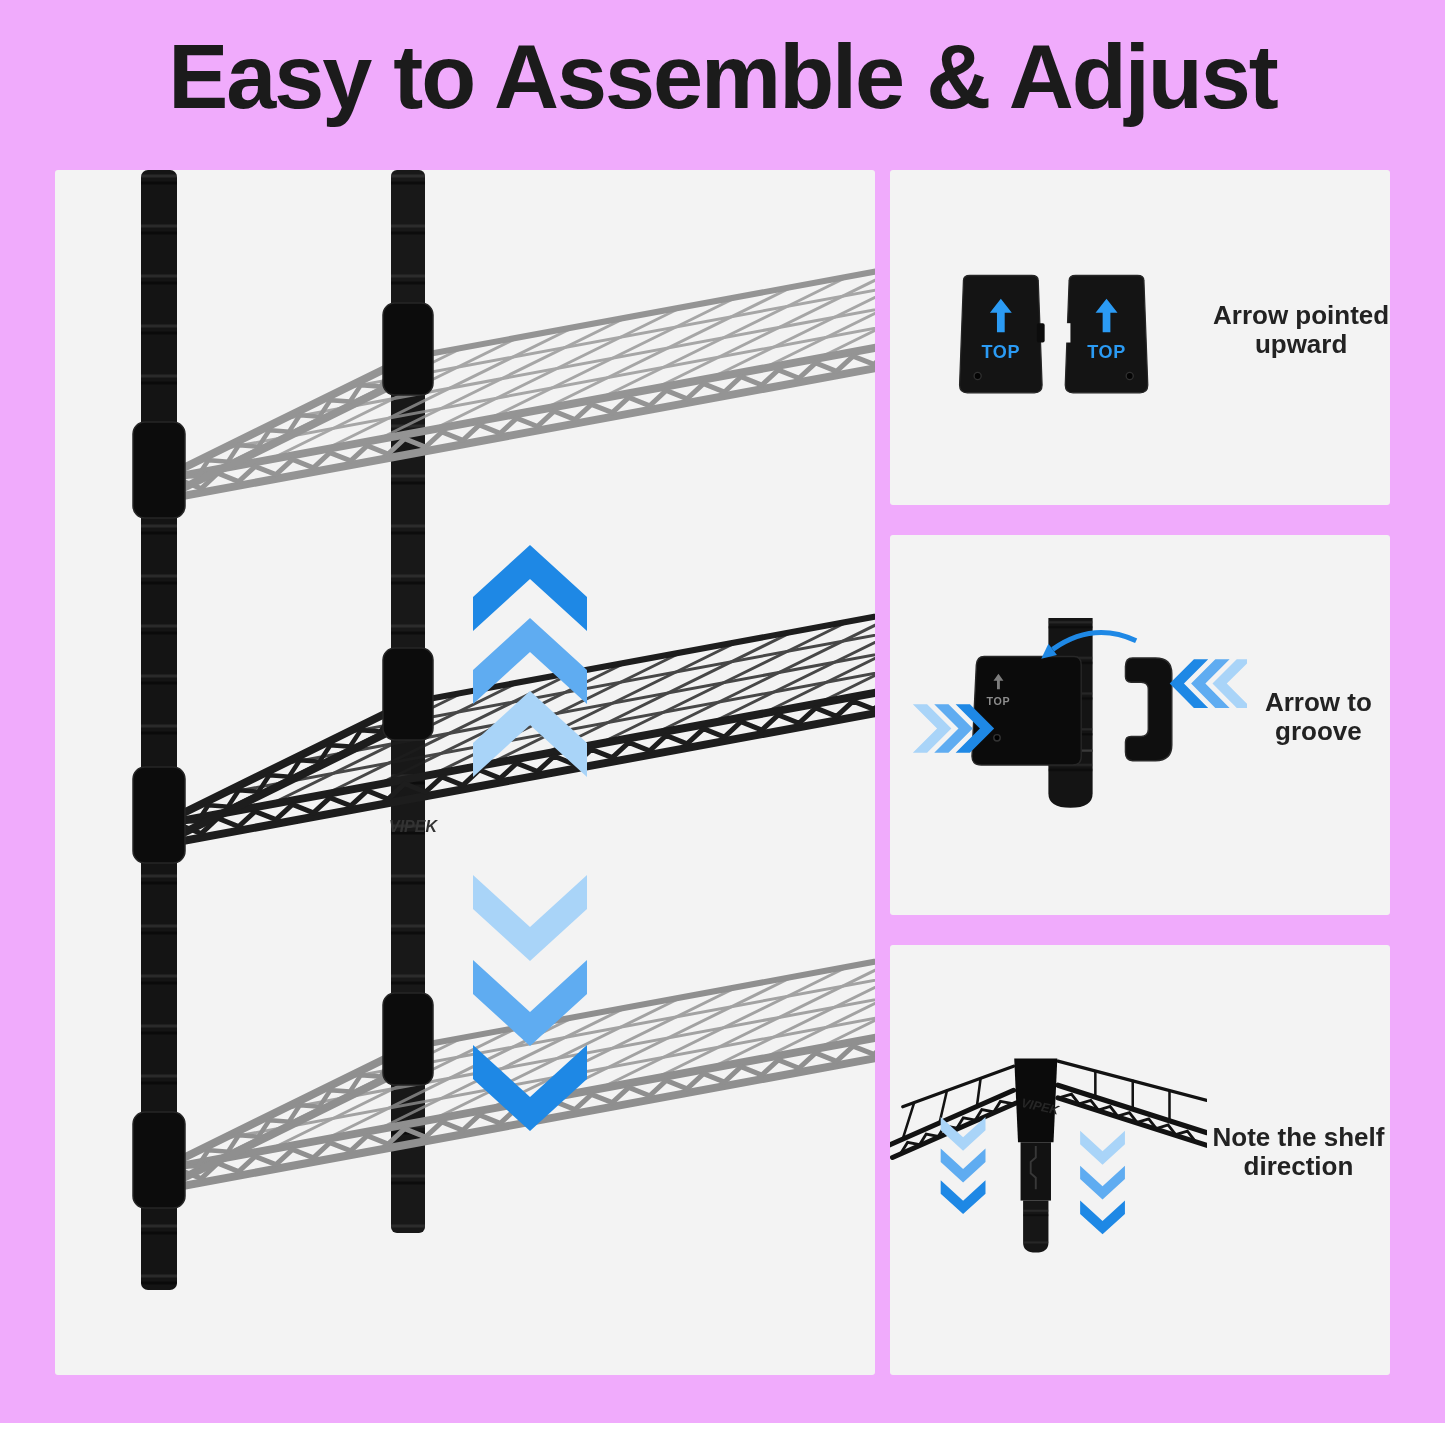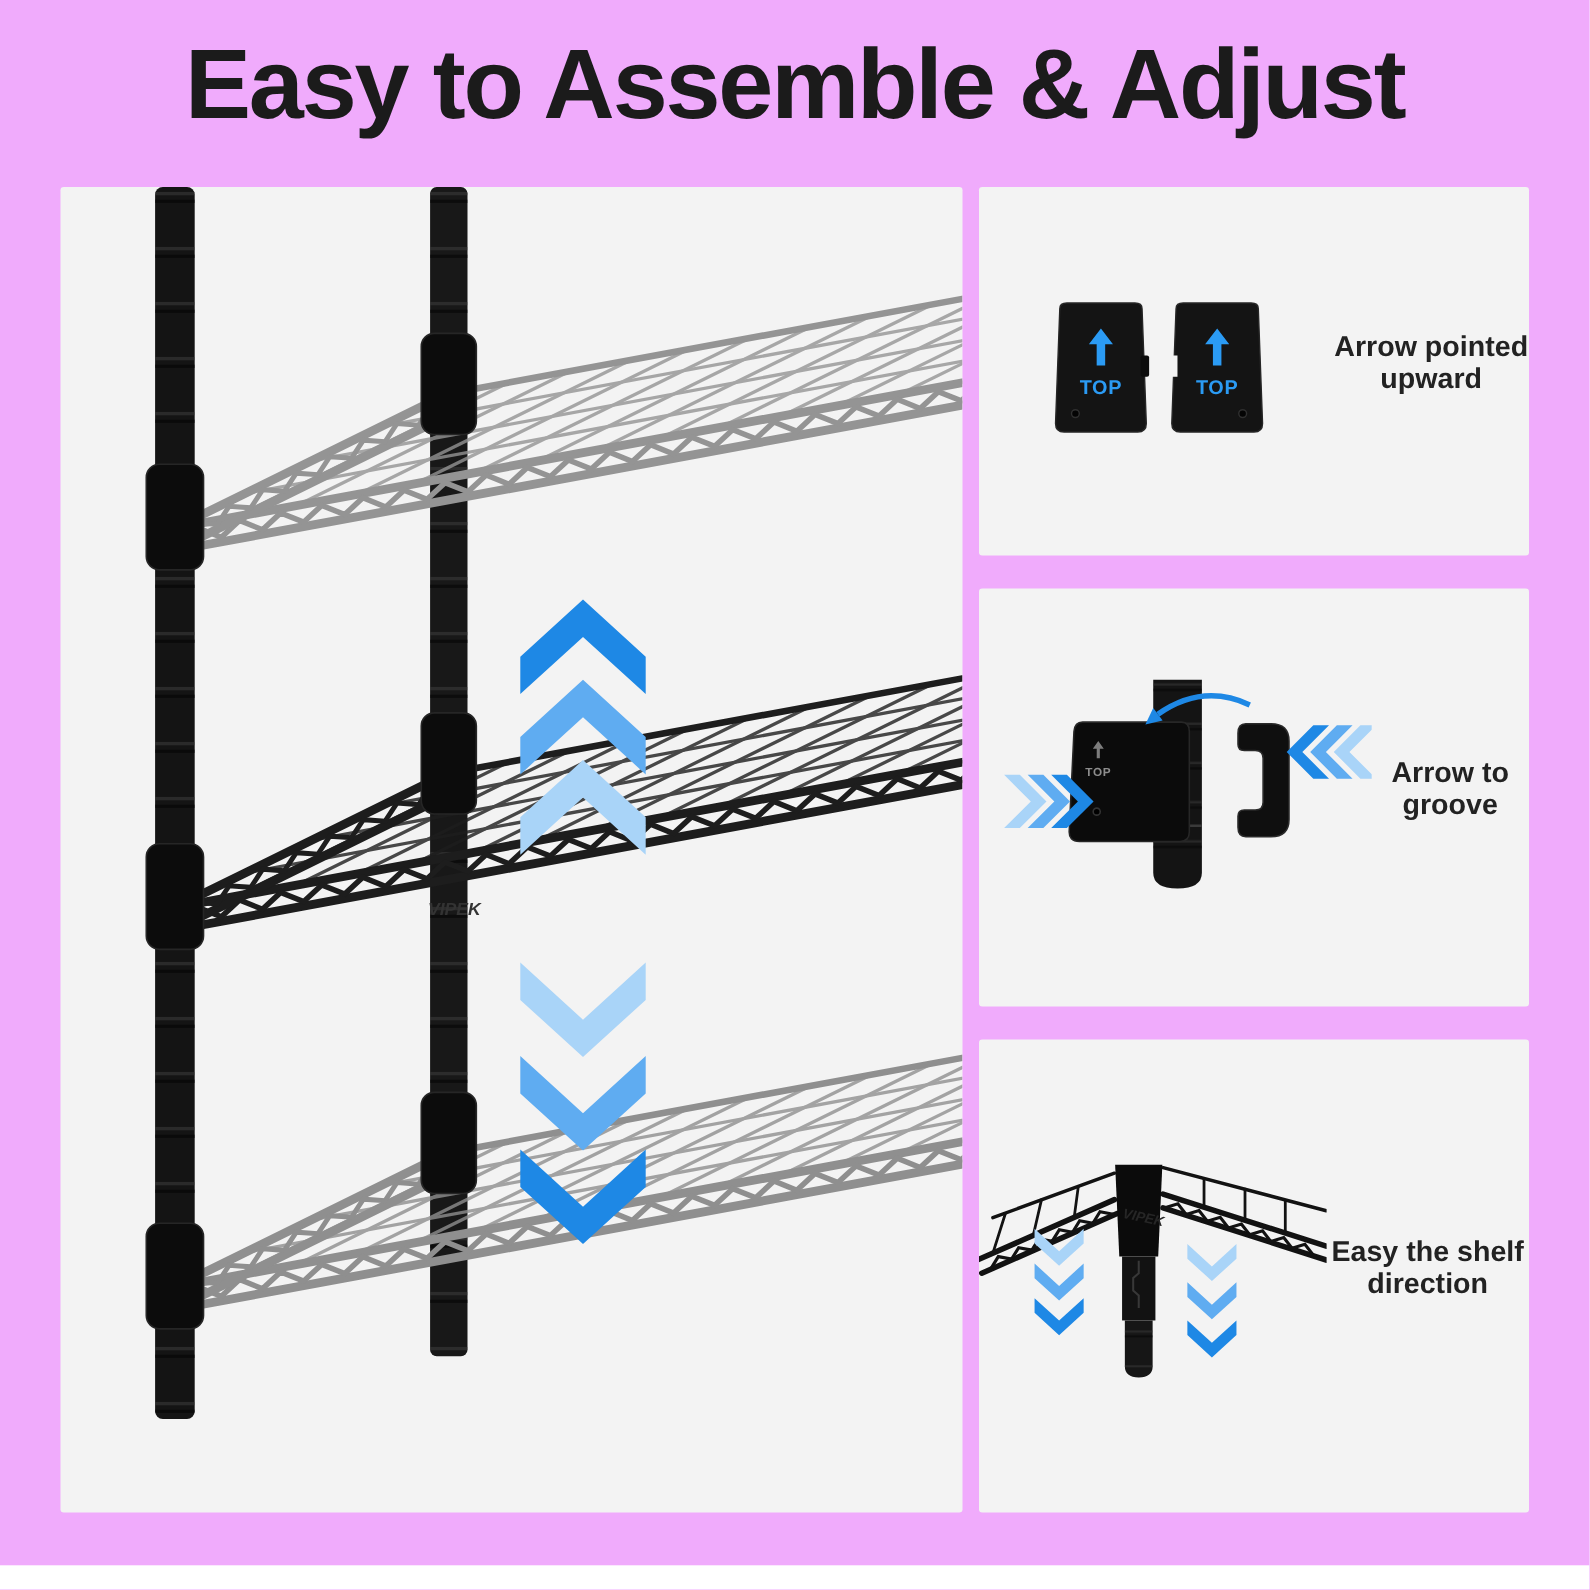--- a/index.html
+++ b/index.html
@@ -203,15 +203,15 @@
         <use href="#chev-down" transform="translate(80,108) scale(0.62)" fill="#A9D4F8"></use>
         <use href="#chev-down" transform="translate(80,158) scale(0.62)" fill="#5FACF1"></use>
         <use href="#chev-down" transform="translate(80,208) scale(0.62)" fill="#1E88E5"></use>
       </g>
       <g>
         <use href="#chev-down" transform="translate(300,130) scale(0.62)" fill="#A9D4F8"></use>
         <use href="#chev-down" transform="translate(300,185) scale(0.62)" fill="#5FACF1"></use>
         <use href="#chev-down" transform="translate(300,240) scale(0.62)" fill="#1E88E5"></use>
       </g>
     </svg>
-    <figcaption class="caption">Easy the shelf direction</figcaption>
+    <figcaption class="caption">Note the shelf direction</figcaption>
   </figure>
 </div>
 
 </body></html>

